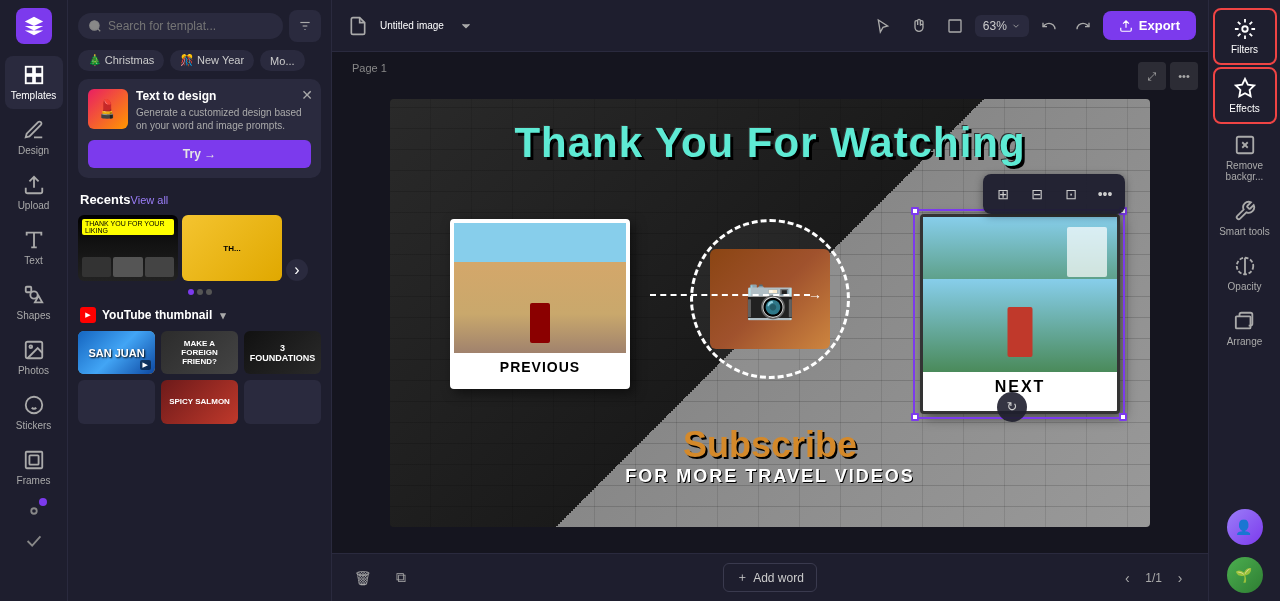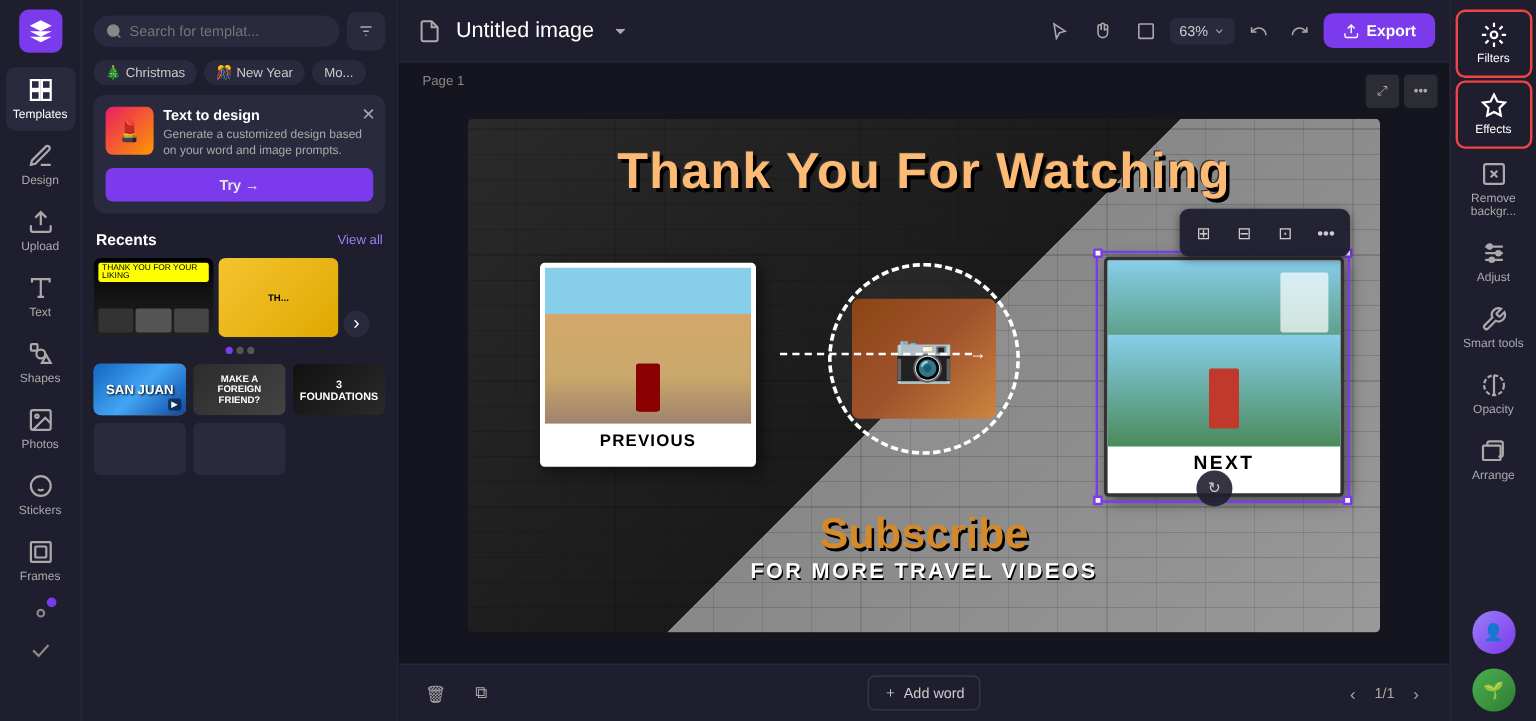--- a/index.html
+++ b/index.html
@@ -111,21 +111,21 @@
       margin-top: 8px;
       width: 100%;
       background: #7c3aed;
       border: none; border-radius: 6px;
       color: #e5e5e5; font-size: 12px; font-weight: 600;
       padding: 7px; cursor: pointer;
     }
 
     
     .recents-header {
-      display: flex; justify-content: space-between; align-items: center;
+      display: flex; justify-content: flex-start; align-items: center;
       padding: 4px 12px 8px;
     }
     .recents-header span { font-size: 13px; font-weight: 600; color: #fff; }
     .recents-header a { font-size: 11px; color: #9b7ef8; cursor: pointer; }
     .recents-grid {
       display: flex; gap: 4px; padding: 0 10px 8px; align-items: flex-end;
     }
     .recent-card {
       width: 100px; height: 66px; border-radius: 6px;
       background: #111; overflow: hidden; flex-shrink: 0; cursor: pointer;
@@ -186,21 +186,21 @@
       padding: 0 12px;
       gap: 8px;
       border-bottom: 1px solid #2a2a3e;
     }
     .file-icon {
       width: 28px; height: 28px;
       display: flex; align-items: center; justify-content: center;
       color: #aaa;
     }
     .doc-title {
-      font-size: 18px; color: #fff; font-weight: 500;
+      font-size: 10px; color: #fff; font-weight: 500;
       display: flex; align-items: center; gap: 15px; cursor: pointer;
     }
     .doc-title svg { width: 14px; height: 14px; fill: #aaa; }
     .top-bar-tools {
       display: flex; align-items: center; gap: 4px; margin-left: auto;
     }
     .tool-btn {
       width: 32px; height: 32px;
       background: none; border: none;
       border-radius: 6px; display: flex; align-items: center; justify-content: center;
@@ -262,21 +262,21 @@
     .canvas-bg::after {
       content: '';
       position: absolute; inset: 0;
       background-image:
         repeating-linear-gradient(0deg, transparent, transparent 20px, rgba(0,0,0,0.15) 20px, rgba(0,0,0,0.15) 21px),
         repeating-linear-gradient(90deg, transparent, transparent 40px, rgba(0,0,0,0.1) 40px, rgba(0,0,0,0.1) 41px);
     }
 
     .canvas-title {
       position: absolute; top: 20px; left: 50%; transform: translateX(-50%);
-      font-size: 42px; font-weight: 900; color: #fdba74;
+      font-size: 42px; font-weight: 900; color: #5eead4;
       text-shadow: 3px 3px 0 #000, -1px -1px 0 #333;
       white-space: nowrap;
       font-family: 'Impact', Arial Black, sans-serif;
       letter-spacing: 1px;
     }
 
     .canvas-subscribe {
       position: absolute; bottom: 40px; left: 50%; transform: translateX(-50%);
       text-align: center;
     }
@@ -642,40 +642,50 @@
       </div>
     </div>
     <div class="next-arrow">›</div>
   </div>
   <div class="recent-dots" style="padding:0 10px 8px;">
     <div class="recent-dot active"></div>
     <div class="recent-dot"></div>
     <div class="recent-dot"></div>
   </div>
 
+  <div class="section-header">
+    <div class="yt-icon"></div>
+    <span>YouTube thumbnail</span>
+    <span class="chevron">▾</span>
+  </div>
 
   <div class="thumbs-grid">
     <div class="thumb thumb-sanjuan">
       <div style="width:100%;height:100%;display:flex;align-items:center;justify-content:center;background:linear-gradient(135deg,#1565C0,#42a5f5,#0d47a1);position:relative;">
         <span style="color:#fff;font-weight:900;font-size:11px;text-shadow:1px 1px 2px #000;">SAN JUAN</span>
         <div style="position:absolute;bottom:4px;right:4px;background:rgba(0,0,0,0.5);border-radius:2px;padding:1px 3px;font-size:7px;color:#fff;">▶</div>
       </div>
     </div>
     <div class="thumb thumb-foreign">
       <div style="width:100%;height:100%;background:linear-gradient(135deg,#2c2c2c,#444);display:flex;flex-direction:column;align-items:center;justify-content:center;padding:4px;">
         <span style="color:#fff;font-size:8px;font-weight:700;text-align:center;">MAKE A FOREIGN FRIEND?</span>
       </div>
     </div>
     <div class="thumb thumb-foundations">
       <div style="width:100%;height:100%;background:linear-gradient(135deg,#111,#2a2a2a);display:flex;flex-direction:column;align-items:center;justify-content:center;padding:4px;">
         <span style="color:#fff;font-size:9px;font-weight:700;text-align:center;">3<br>FOUNDATIONS</span>
       </div>
     </div>
     <div class="thumb thumb-blank">
       <div style="width:100%;height:100%;background:#2a2a3e;"></div>
+    </div>
+    <div class="thumb thumb-spicy">
+      <div style="width:100%;height:100%;background:linear-gradient(135deg,#6d1a1a,#c0392b);display:flex;align-items:center;justify-content:center;">
+        <span style="color:#fff;font-size:8px;font-weight:700;text-align:center;">SPICY SALMON</span>
+      </div>
     </div>
     <div class="thumb thumb-blank2">
       <div style="width:100%;height:100%;background:#2a2a3e;"></div>
     </div>
   </div>
 </div>
 
 <div class="main-area">
 
   <div class="top-bar">
@@ -833,31 +843,20 @@
   <div class="right-item">
     <svg viewBox="0 0 24 24" fill="none" stroke="currentColor" stroke-width="2">
         <rect x="3" y="3" width="18" height="18" rx="2"></rect>
         <line x1="9" y1="9" x2="15" y2="15"></line>
         <line x1="15" y1="9" x2="9" y2="15"></line>
       </svg>
     <span>Remove backgr...</span>
   </div>
   <div class="right-item">
     <svg viewBox="0 0 24 24" fill="none" stroke="currentColor" stroke-width="2">
-        <line x1="4" y1="6" x2="20" y2="6"></line>
-        <line x1="4" y1="12" x2="20" y2="12"></line>
-        <line x1="4" y1="18" x2="20" y2="18"></line>
-        <circle cx="8" cy="6" r="2" fill="currentColor"></circle>
-        <circle cx="16" cy="12" r="2" fill="currentColor"></circle>
-        <circle cx="10" cy="18" r="2" fill="currentColor"></circle>
-      </svg>
-    <span>Adjust</span>
-  </div>
-  <div class="right-item">
-    <svg viewBox="0 0 24 24" fill="none" stroke="currentColor" stroke-width="2">
         <path d="M14.7 6.3a1 1 0 000 1.4l1.6 1.6a1 1 0 001.4 0l3.77-3.77a6 6 0 01-7.94 7.94l-6.91 6.91a2.12 2.12 0 01-3-3l6.91-6.91a6 6 0 017.94-7.94l-3.76 3.76z"></path>
       </svg>
     <span>Smart tools</span>
   </div>
   <div class="right-item">
     <svg viewBox="0 0 24 24" fill="none" stroke="currentColor" stroke-width="2">
         <circle cx="12" cy="12" r="9" stroke-dasharray="4 2"></circle>
         <path d="M12 3v18" stroke-dasharray="none"></path>
       </svg>
     <span>Opacity</span>

